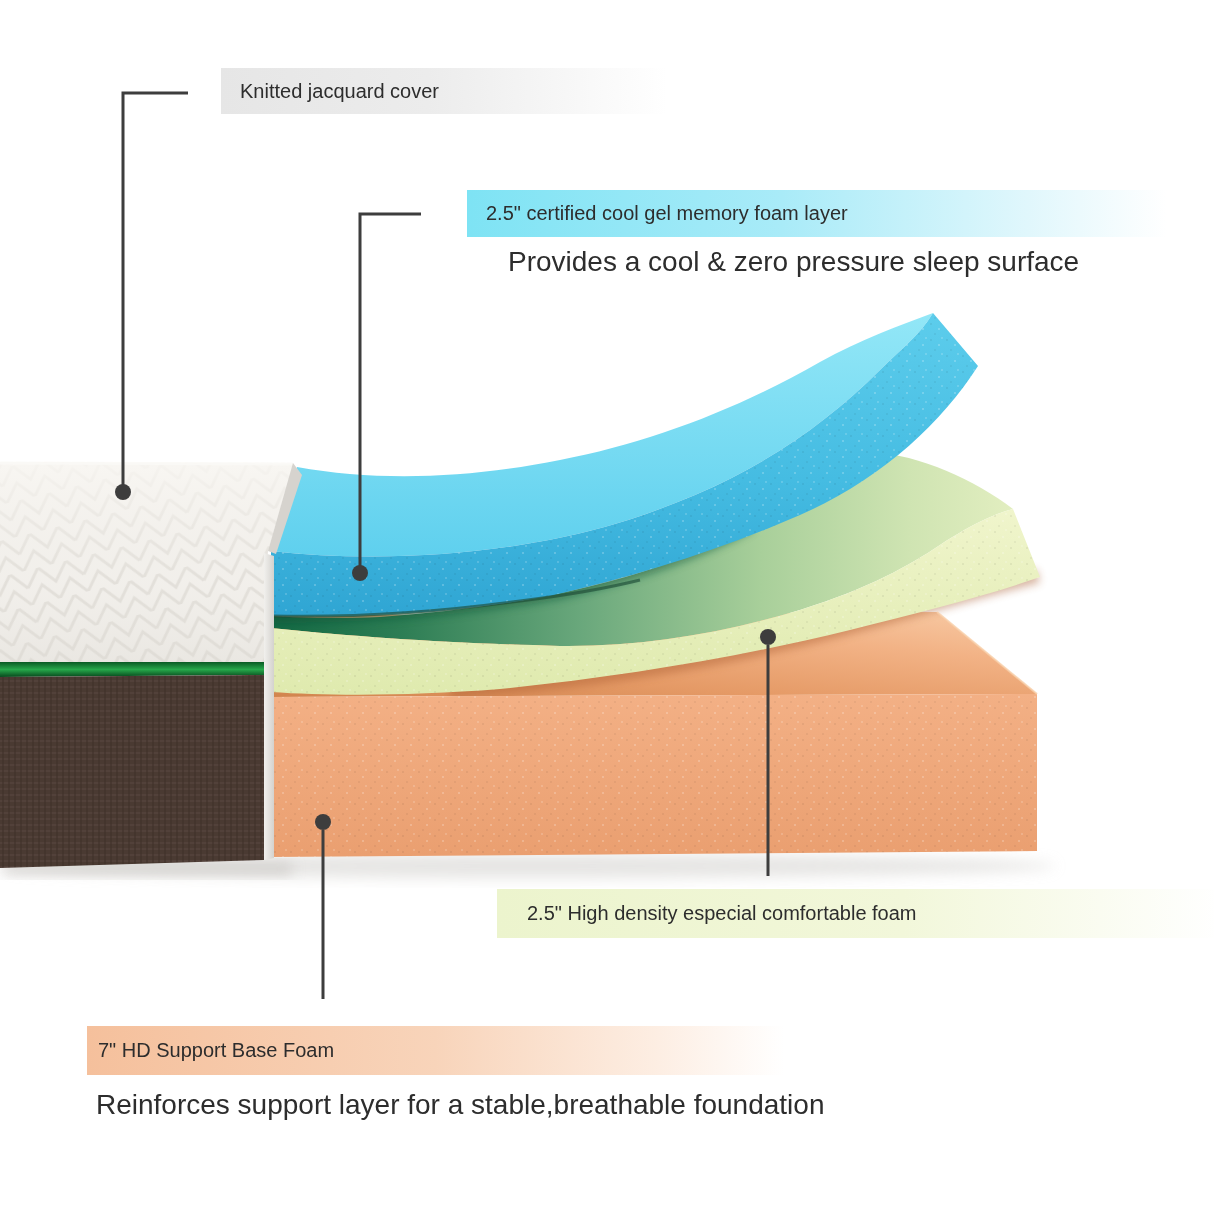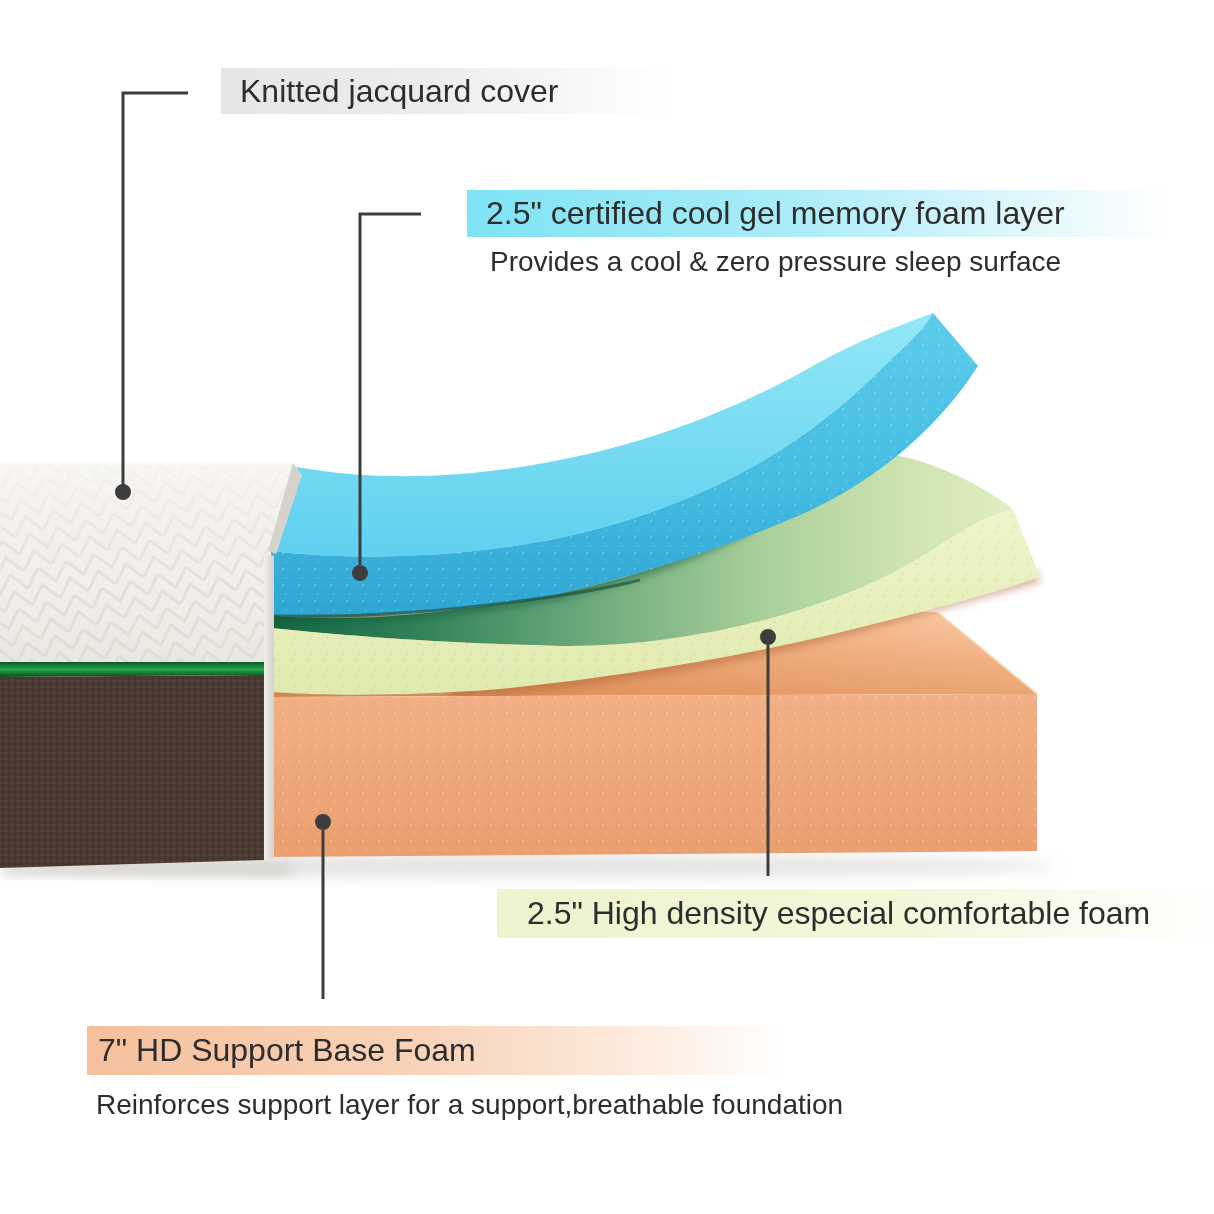--- a/index.html
+++ b/index.html
@@ -1,25 +1,25 @@
 <!DOCTYPE html>
 <html><head>
 <meta charset="utf-8">
 <style>
   html,body{margin:0;padding:0;background:#ffffff;}
   body{font-family:"Liberation Sans", sans-serif;}
   .stage{position:relative;width:1214px;height:1214px;background:#ffffff;overflow:hidden;}
   .stage svg{position:absolute;left:0;top:0;}
-  .callout-box{position:absolute;display:flex;align-items:center;font-size:32px;color:#2d2d2d;white-space:nowrap;}
+  .callout-box{position:absolute;display:flex;align-items:center;font-size:20px;color:#2d2d2d;white-space:nowrap;}
   .callout-desc{position:absolute;font-size:28px;color:#2d2d2d;white-space:nowrap;}
   #label-cover{left:221px;top:68px;width:441px;height:46px;padding-left:19px;
     background:linear-gradient(to right,#e6e6e6 0%,#ececec 45%,rgba(255,255,255,0) 97%);}
   #label-gel{left:467px;top:190px;width:681px;height:47px;padding-left:19px;
     background:linear-gradient(to right,#7ee3f4 0%,#a9ebf8 45%,#e0f7fc 80%,rgba(255,255,255,0) 100%);}
-  #desc-gel{left:490px;top:246px;}
+  #desc-gel{left:508px;top:246px;}
   #label-comfort{left:497px;top:889px;width:709px;height:49px;padding-left:30px;
     background:linear-gradient(to right,#ecf4cd 0%,#f2f7da 55%,rgba(255,255,255,0) 98%);}
   #desc-comfort{left:528px;top:948px;}
   #label-base{left:87px;top:1026px;width:686px;height:49px;padding-left:11px;
     background:linear-gradient(to right,#f5c09c 0%,#f8d4ba 50%,#fdeee3 82%,rgba(255,255,255,0) 100%);}
   #desc-base{left:96px;top:1089px;}
 </style>
 </head>
 <body>
 
@@ -171,14 +171,14 @@
   </svg>
 
   <div class="callout-box" id="label-cover">Knitted jacquard cover</div>
 
   <div class="callout-box" id="label-gel">2.5" certified cool gel memory foam layer</div>
   <div class="callout-desc" id="desc-gel">Provides a cool &amp; zero pressure sleep surface</div>
 
   <div class="callout-box" id="label-comfort">2.5" High density especial comfortable foam</div>
 
   <div class="callout-box" id="label-base">7" HD Support Base Foam</div>
-  <div class="callout-desc" id="desc-base">Reinforces support layer for a support,breathable foundation</div>
+  <div class="callout-desc" id="desc-base">Reinforces support layer for a stable,breathable foundation</div>
 </div>
 
 </body></html>

